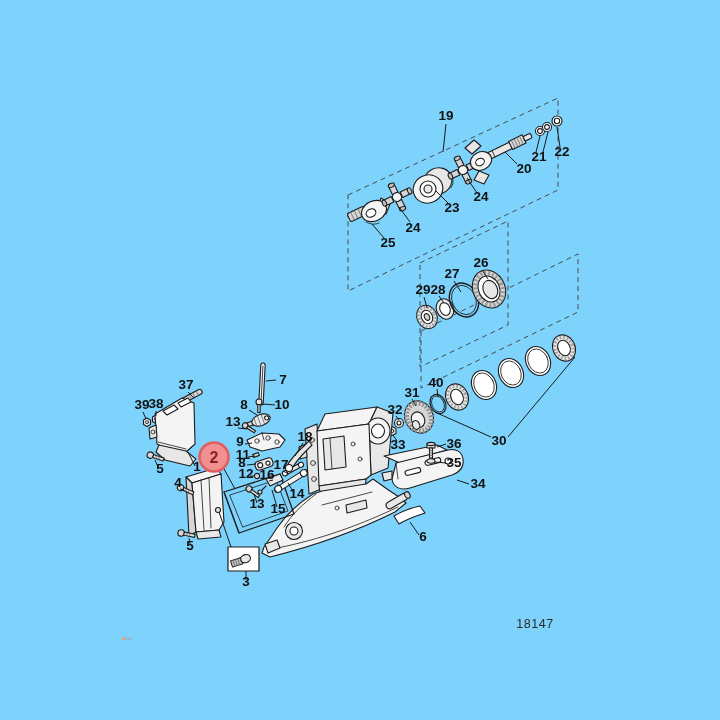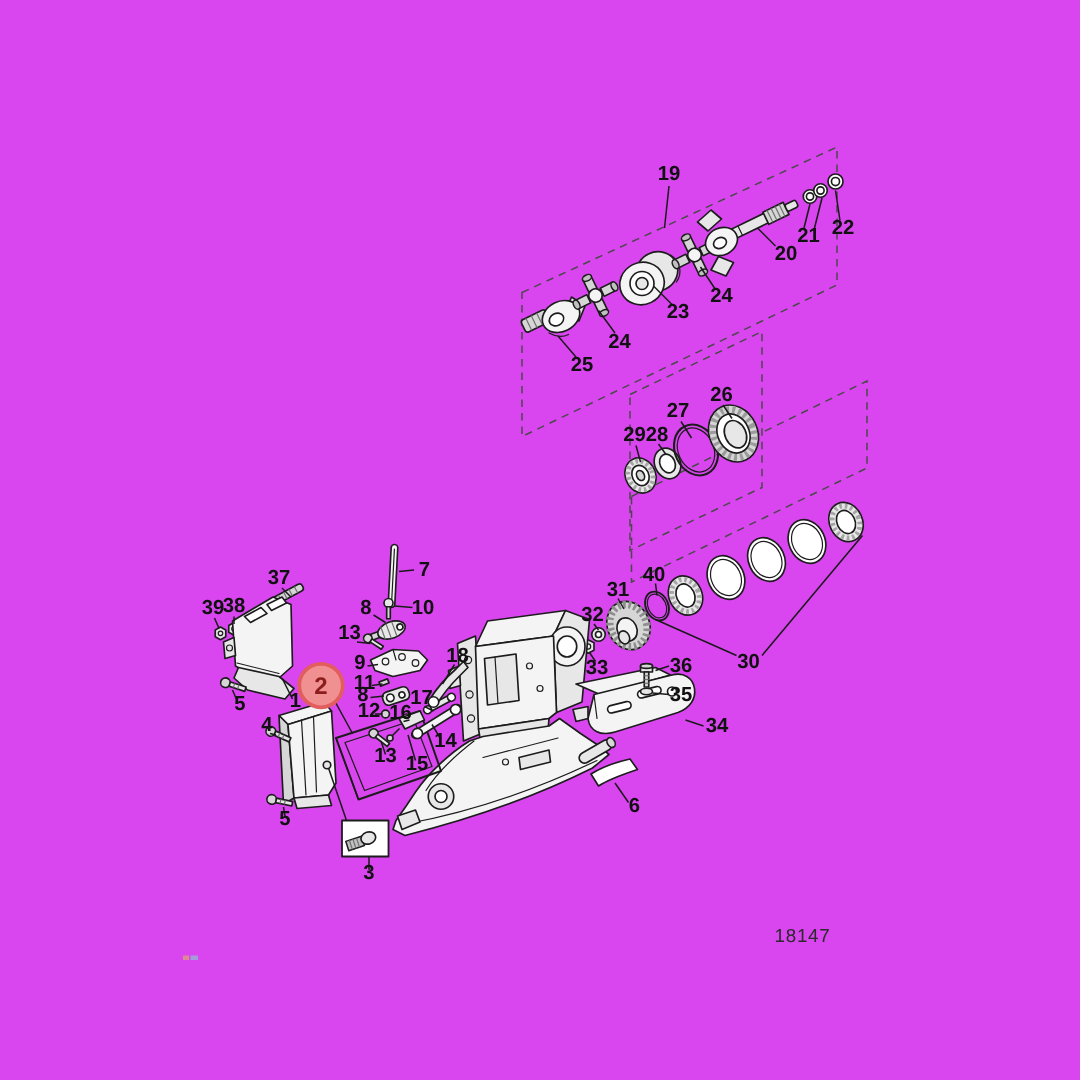--- a/index.html
+++ b/index.html
@@ -1,17 +1,17 @@
 <!DOCTYPE html>
 <html><head>
 <meta charset="utf-8">
 <style>
   html,body { margin:0; padding:0; background:#ffffff; }
   body { width:720px; height:720px; overflow:hidden; font-family:"Liberation Sans",sans-serif; }
-  .stage { position:relative; width:720px; height:720px; background:#d946ef; }
+  .stage { position:relative; width:720px; height:720px; background:#7dd3fc; }
   svg { display:block; }
   .ln  { stroke:#1c1c1c; stroke-width:1.1; fill:none; stroke-linecap:round; stroke-linejoin:round; }
   .lnf { stroke:#1c1c1c; stroke-width:0.8; fill:none; stroke-linecap:round; }
   .p0  { fill:#ffffff; stroke:#1c1c1c; stroke-width:1.1; stroke-linejoin:round; }
   .p1  { fill:#f4f4f4; stroke:#1c1c1c; stroke-width:1.1; stroke-linejoin:round; }
   .p2  { fill:#e7e7e7; stroke:#1c1c1c; stroke-width:1.1; stroke-linejoin:round; }
   .p3  { fill:#d6d6d6; stroke:#1c1c1c; stroke-width:1.1; stroke-linejoin:round; }
   .p4  { fill:#c0c0c0; stroke:#1c1c1c; stroke-width:1;   stroke-linejoin:round; }
   .ld  { stroke:#1a1a1a; stroke-width:1; fill:none; }
   .dash{ fill:none; stroke:#4a4a4a; stroke-width:1; stroke-dasharray:5 4; }

